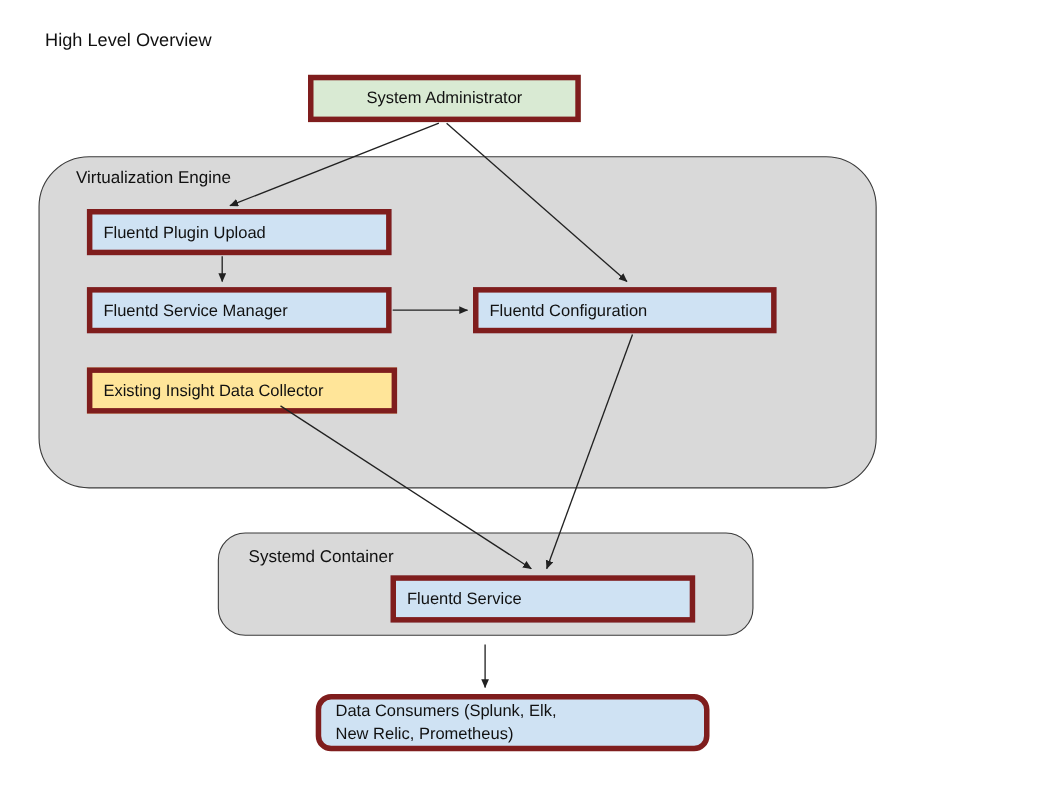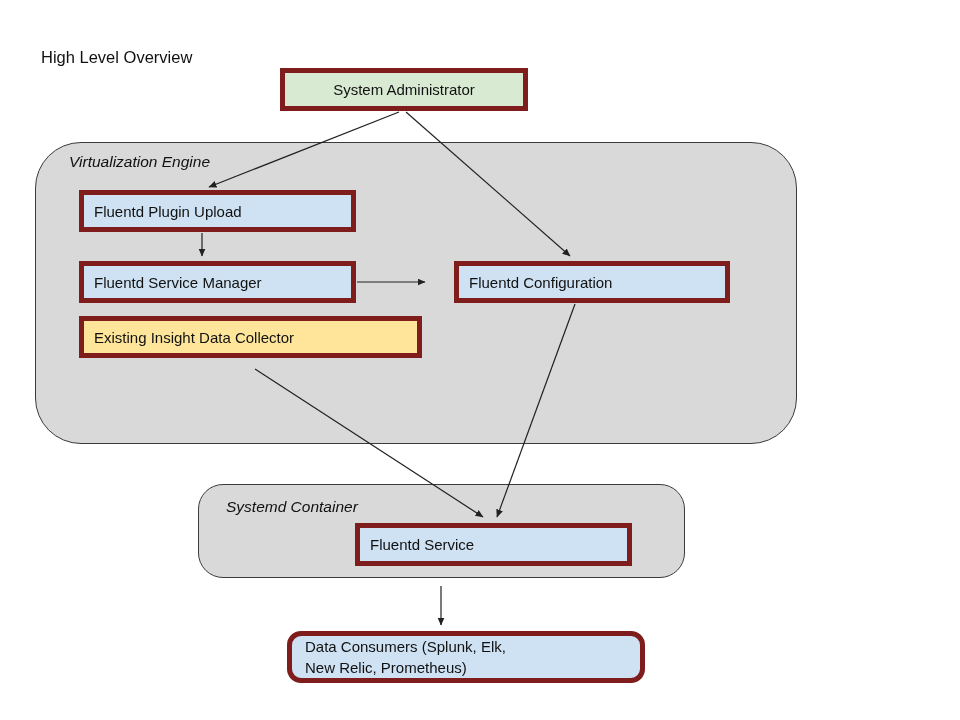--- a/index.html
+++ b/index.html
@@ -6,30 +6,29 @@
   body {
     width: 960px; height: 720px;
     background: #ffffff;
     font-family: "Liberation Sans", "DejaVu Sans", sans-serif;
     color: #1a1a1a;
     overflow: hidden;
   }
   .canvas { position: relative; width: 960px; height: 720px; }
 
   .page-title {
-    position: absolute; left: 41px; top: 48px;
+    position: absolute; left: 41px; top: 28px;
     font-size: 16.5px; color: #111;
   }
 
   .container-box {
     position: absolute;
     background: #d9d9d9;
     border: 1px solid #3b3b3b;
     box-sizing: border-box;
-    font-style: italic;
   }
   .container-label {
     position: absolute;
     font-size: 15.5px;
     color: #111;
     white-space: nowrap;
   }
   #c-virt { left: 35px; top: 142px; width: 762px; height: 302px; border-radius: 46px; }
   #c-virt .container-label { left: 33px; top: 10px; }
   #c-systemd { left: 198px; top: 484px; width: 487px; height: 94px; border-radius: 25px; }
@@ -45,21 +44,21 @@
     color: #111;
     line-height: 21px;
   }
   .node.left-align { padding-left: 10px; padding-right: 20px; }
   .node.center-align { justify-content: center; text-align: center; }
 
   #n-sysadmin   { left: 280px; top: 68px;  width: 248px; height: 43px; }
   #n-upload     { left: 79px;  top: 190px; width: 277px; height: 42px; }
   #n-manager    { left: 79px;  top: 261px; width: 277px; height: 42px; }
   #n-config     { left: 430px; top: 261px; width: 276px; height: 42px; }
-  #n-collector  { left: 79px;  top: 316px; width: 343px; height: 42px; }
+  #n-collector  { left: 79px;  top: 334px; width: 282px; height: 42px; }
   #n-service    { left: 355px; top: 523px; width: 277px; height: 43px; }
   #n-consumers  { left: 287px; top: 631px; width: 358px; height: 52px;
                   border-radius: 14px; padding-left: 13px; padding-right: 6px;
                   white-space: pre-line; }
 
   svg.edge-layer {
     position: absolute; left: 0; top: 0;
     pointer-events: none;
   }
   svg.edge-layer line { stroke: #212121; stroke-width: 1.2; }
@@ -78,21 +77,21 @@
   <div class="container-box" id="c-systemd" style="background-color: rgb(217, 217, 217);">
     <div class="container-label">Systemd Container</div>
   </div>
 
   <div class="node center-align" id="n-sysadmin" style="background-color: rgb(217, 234, 211);">System Administrator</div>
 
   <div class="node left-align" id="n-upload" style="background-color: rgb(207, 226, 243);">Fluentd Plugin Upload</div>
 
   <div class="node left-align" id="n-manager" style="background-color: rgb(207, 226, 243);">Fluentd Service Manager</div>
 
-  <div class="node left-align" id="n-config" style="background-color: rgb(207, 226, 243); margin-left: 24px;">Fluentd Configuration</div>
+  <div class="node left-align" id="n-config" style="background-color: rgb(207, 226, 243);">Fluentd Configuration</div>
 
   <div class="node left-align" id="n-collector" style="background-color: rgb(255, 229, 153);">Existing Insight Data Collector</div>
 
   <div class="node left-align" id="n-service" style="background-color: rgb(207, 226, 243);">Fluentd Service</div>
 
   <div class="node left-align" id="n-consumers" style="background-color: rgb(207, 226, 243);">Data Consumers (Splunk, Elk,
 New Relic, Prometheus)</div>
 
   <svg class="edge-layer" width="960" height="720" viewBox="0 0 960 720">
     <defs>

